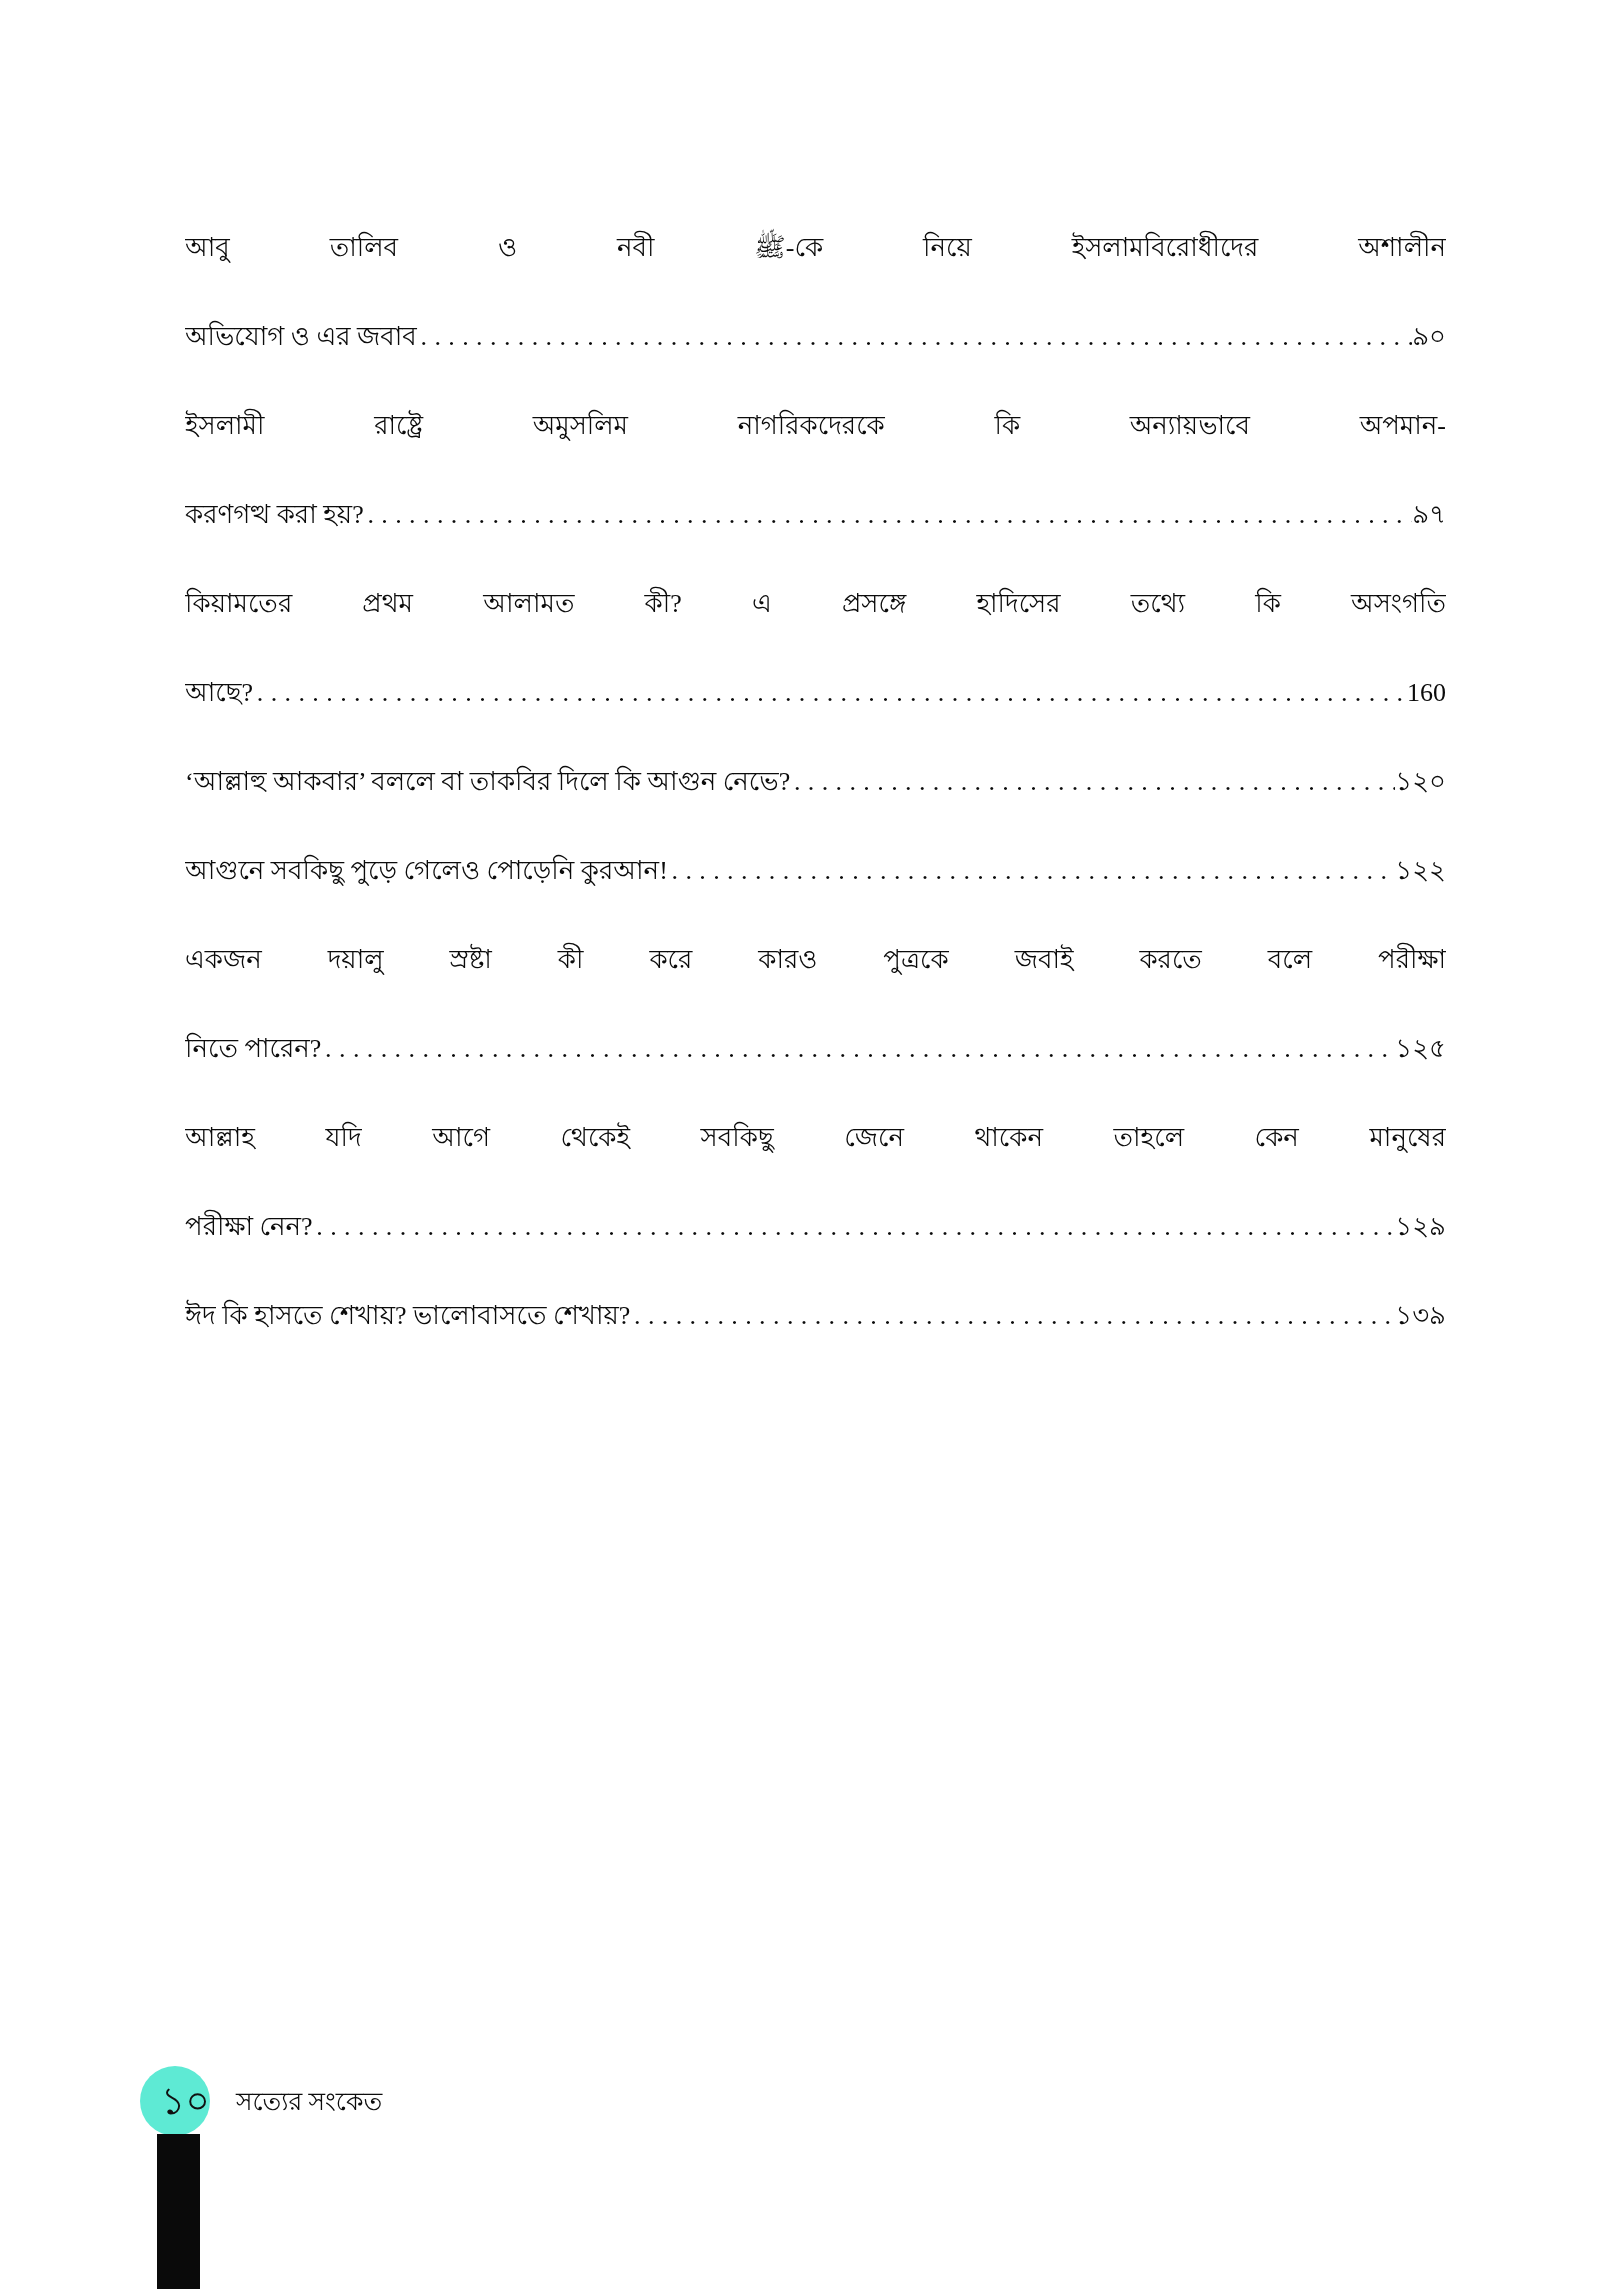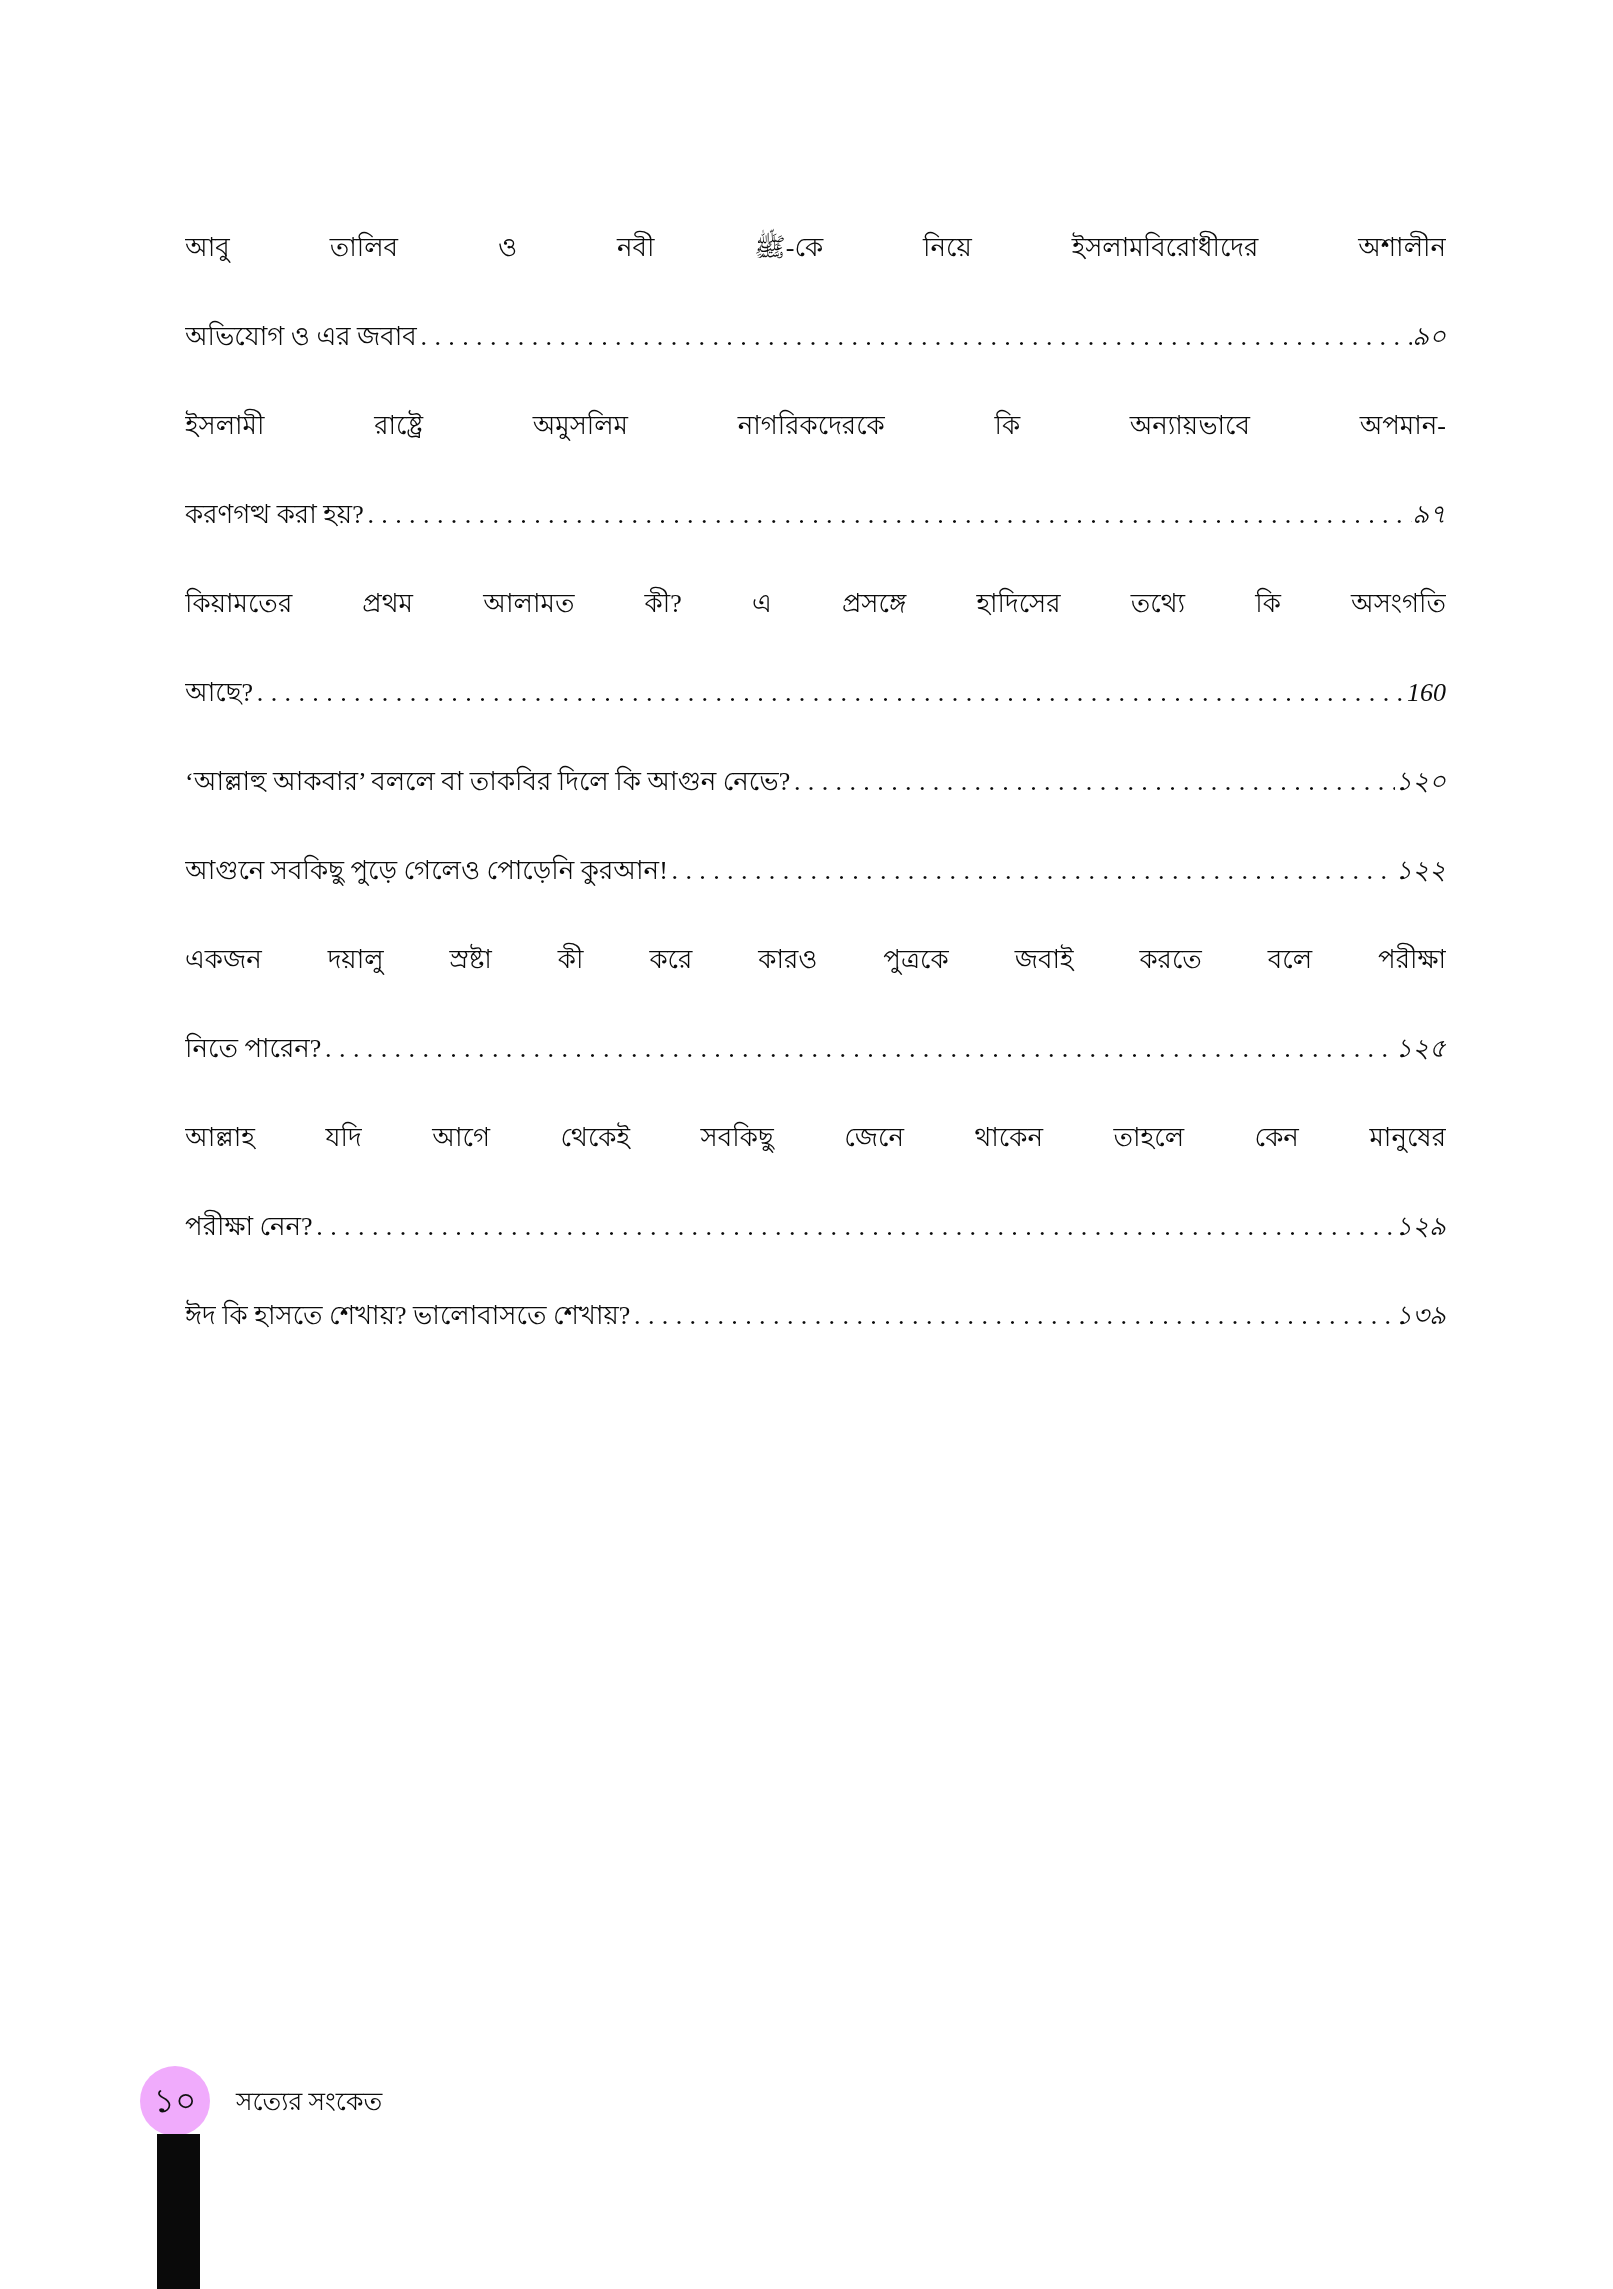--- a/index.html
+++ b/index.html
@@ -56,34 +56,34 @@
     white-space: nowrap;
     letter-spacing: 7.4px;
     padding: 0 9.2px 0 3.7px;
     min-width: 0;
   }
   .leader::after {
     content: "..................................................................................................................";
   }
   .leader.no-dots::after { content: ""; }
 
-  .page-no { white-space: nowrap; font-style: italic; }
+  .page-no { white-space: nowrap; }
 
   
   .page-circle {
     position: absolute;
     left: 140px;
     top: 2066px;
     width: 70px;
     height: 70px;
     border-radius: 50%;
-    background: #f0abfc;
-    text-align: center;
+    background: #5eead4;
+    text-align: right;
     line-height: 70px;
-    font-size: 33px;
+    font-size: 38px;
     color: #101010;
   }
 
   .book-title {
     position: absolute;
     left: 236px;
     top: 2078px;
     height: 48px;
     line-height: 48px;
     font-size: 25px;

